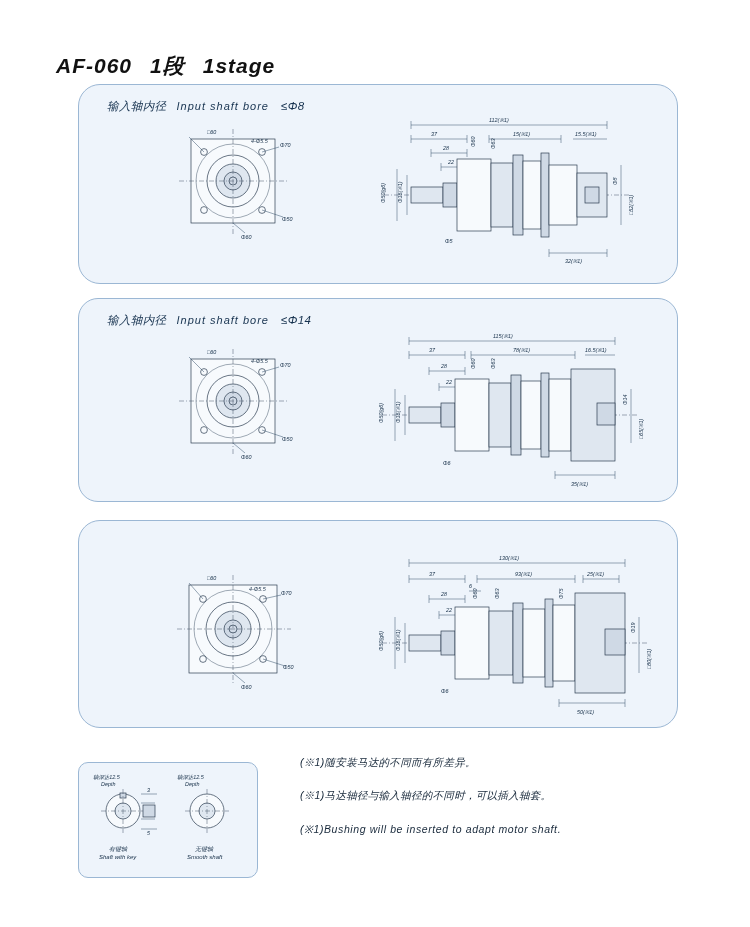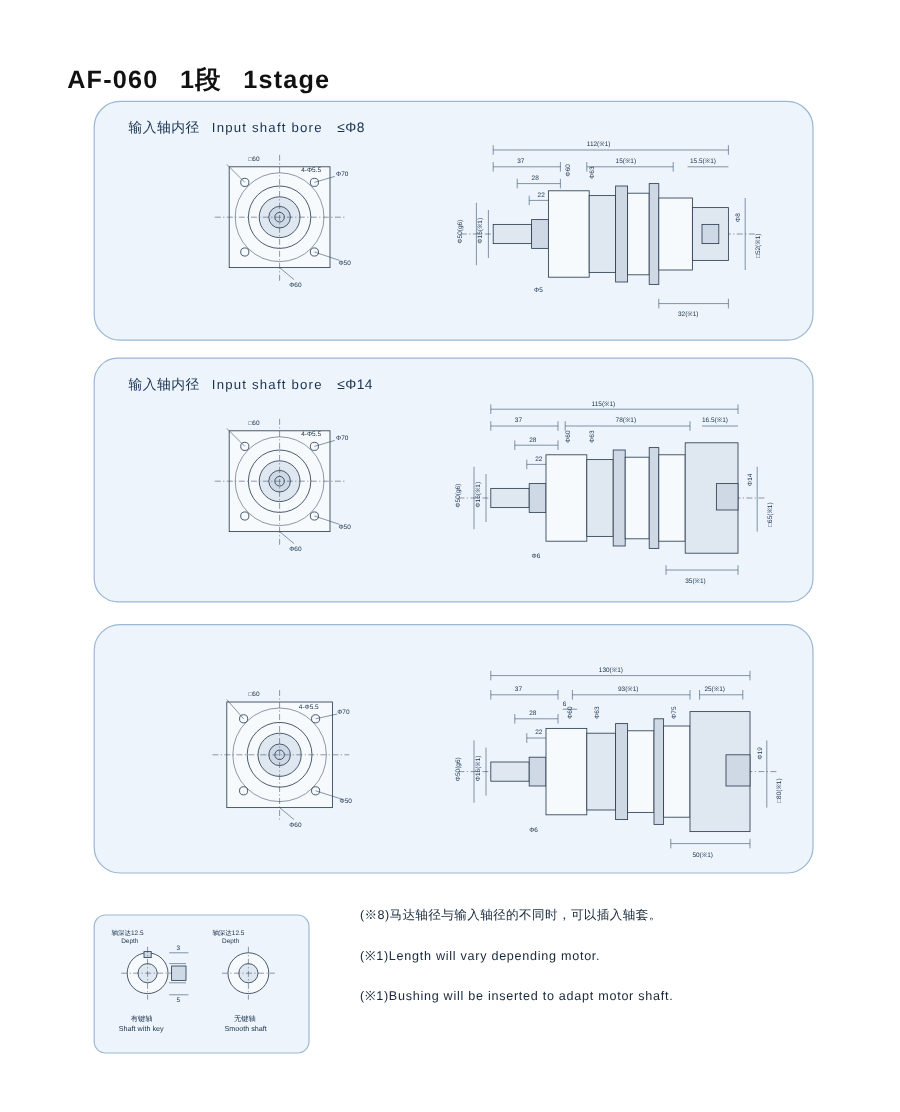--- a/index.html
+++ b/index.html
@@ -4,21 +4,21 @@
 <style>
   html,body{margin:0;padding:0;}
   body{
     width:750px;height:927px;
     background:#ffffff;
     font-family:"Liberation Sans", sans-serif;
     color:#1b1b1b;
     position:relative;
     overflow:hidden;
   }
-  .page{position:relative;width:750px;height:782px;}
+  .page{position:relative;width:750px;height:782px;font-style:italic;}
 
   .title{
     position:absolute;
     left:56px; top:52px;
     font-size:21px;
     font-weight:bold;
     letter-spacing:1px;
     color:#111;
     white-space:nowrap;
   }
@@ -420,18 +420,18 @@
       <text class="dimtxt" x="106" y="23">Depth</text>
 
       <text class="dimtxt6" x="30" y="88">有键轴</text>
       <text class="dimtxt6" x="20" y="96">Shaft with key</text>
       <text class="dimtxt6" x="116" y="88">无键轴</text>
       <text class="dimtxt6" x="108" y="96">Smooth shaft</text>
     </svg>
   </div>
 
   <div class="notes">
-    <div class="note">(※8)马达轴径与输入轴径的不同时，可以插入轴套。</div>
-    <div class="note en">(※1)Length will vary depending motor.</div>
+    <div class="note">(※1)随安装马达的不同而有所差异。</div>
+    <div class="note">(※1)马达轴径与输入轴径的不同时，可以插入轴套。</div>
     <div class="note en">(※1)Bushing will be inserted to adapt motor shaft.</div>
   </div>
 
 </div>
 
 </body></html>

